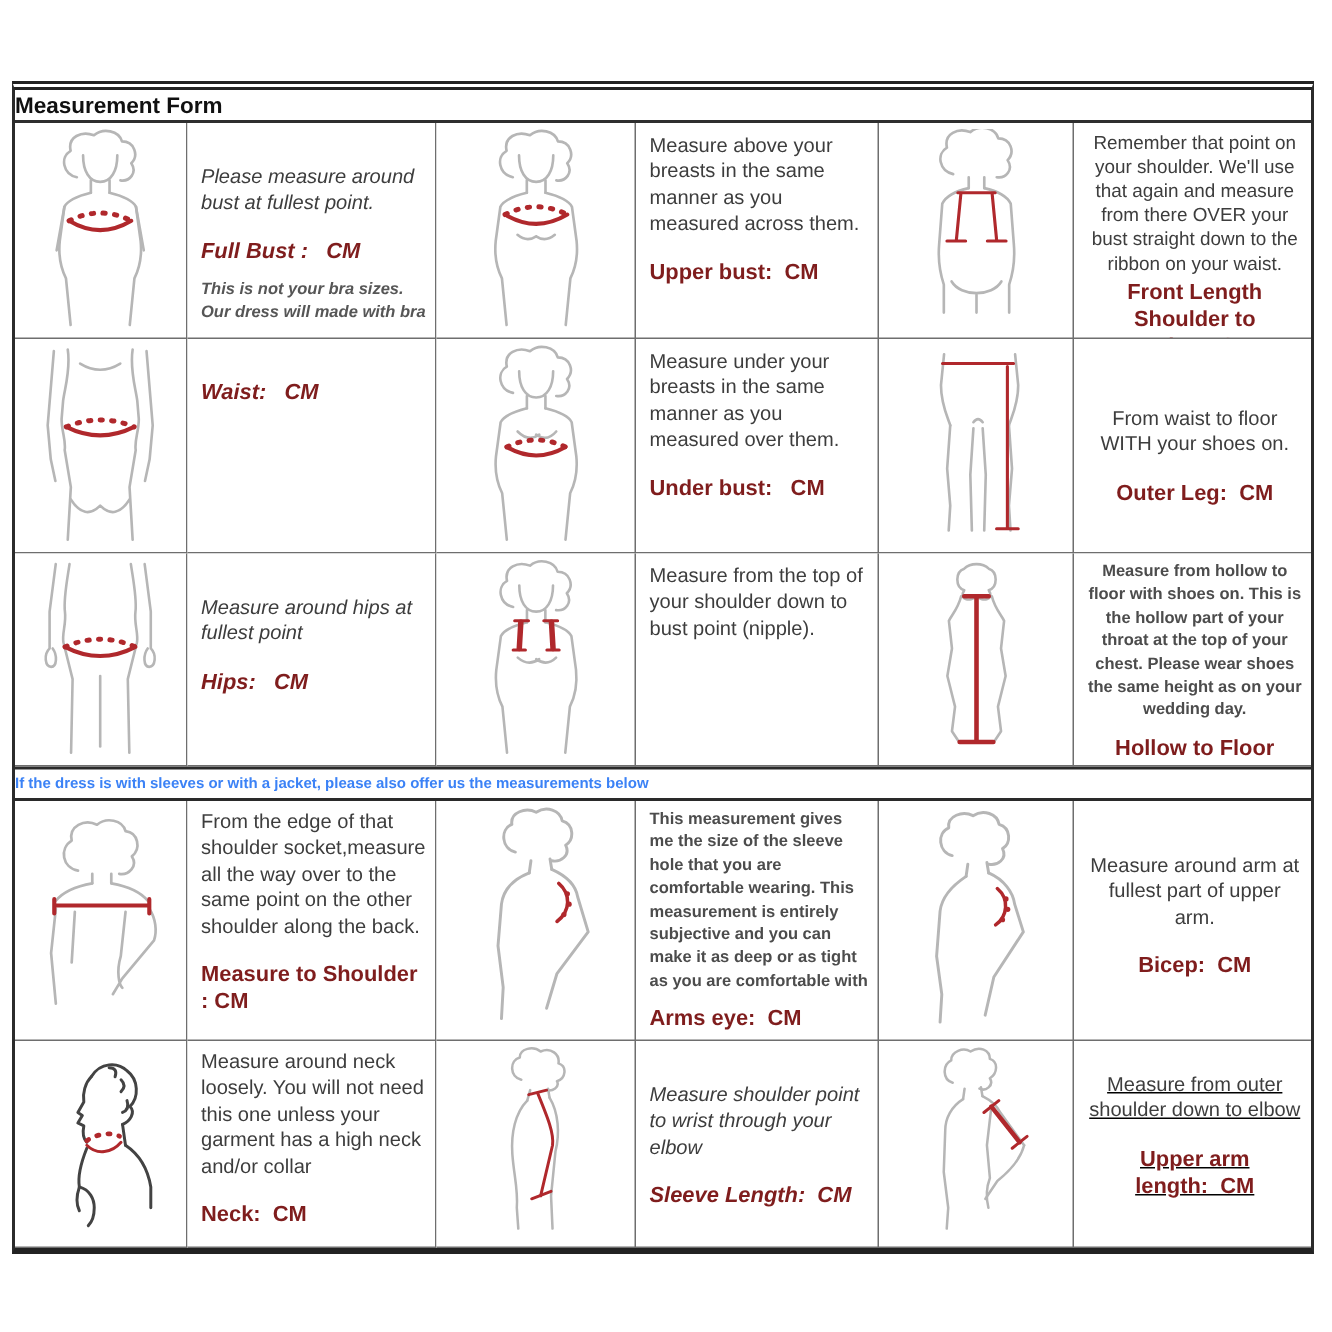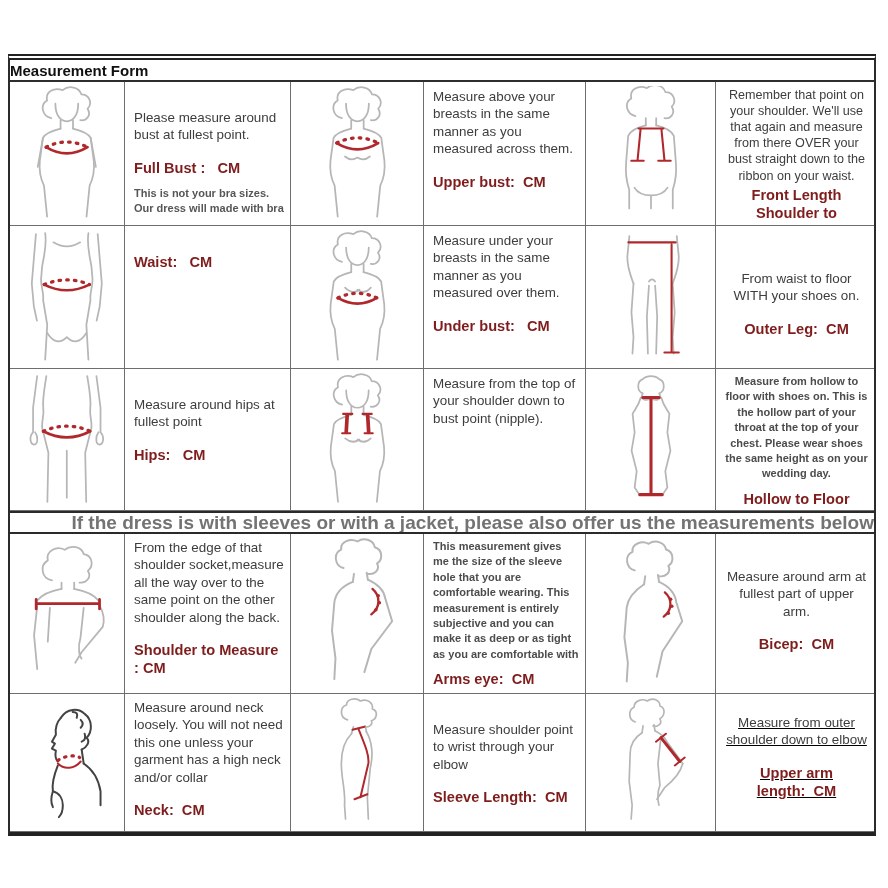--- a/index.html
+++ b/index.html
@@ -12,31 +12,31 @@
     display:grid;
     grid-template-columns:115px 166px 133px 162px 130px 158px;
     grid-template-rows:22px 144px 143px 142px 23px 160px 138px;
     background:#fff;
   }
   .cell{box-sizing:border-box;border-right:1px solid #6e6e6e;border-bottom:1px solid #6e6e6e;overflow:hidden;background:#fff;}
   .lastcol{border-right:none;text-align:center;}
   .header{grid-column:1/-1;border-right:none;border-bottom:2px solid #2e2e2e;
     text-align:left;font-weight:bold;font-size:15px;color:#101010;line-height:21px;}
   .banner{grid-column:1/-1;border-right:none;border-top:2px solid #2a2a2a;border-bottom:2px solid #2a2a2a;
-    text-align:right;font-weight:bold;font-size:19px;color:#737373;line-height:20px;}
+    text-align:left;font-weight:bold;font-size:10px;color:#3b82f6;line-height:20px;}
   .fig{display:flex;align-items:center;justify-content:center;padding:2px;}
   .fig svg{width:96%;height:97%;}
   .text{padding:6px 6px 4px 9px;}
   .desc{font-size:13.4px;color:#3d3d3d;line-height:1.3;margin:0 0 15px 0;}
   .label{font-size:14.6px;font-weight:bold;color:#7f1d1d;line-height:1.25;margin:0;}
   .note{font-size:11px;font-weight:bold;color:#565656;line-height:1.35;margin:9px 0 0 0;white-space:pre-line;}
   .tight .desc{font-size:12.6px;margin-bottom:2px;line-height:1.28;}
   .small .desc{font-size:11px;font-weight:bold;color:#4c4c4c;margin-bottom:8px;line-height:1.4;}
   .pt5{padding-top:5px;}.pt8{padding-top:6px;}.pt20{padding-top:20px;text-decoration:underline;}
-  .pt27{padding-top:27px;}.pt36{padding-top:34px;}.pt45{padding-top:44px;}
+  .pt27{padding-top:27px;font-style:italic;}.pt36{padding-top:34px;}.pt45{padding-top:44px;}
   
   .body{fill:none;stroke:#b6b6b6;stroke-width:1.7;stroke-linecap:round;stroke-linejoin:round;}
   .dark{fill:none;stroke:#434343;stroke-width:2;stroke-linecap:round;stroke-linejoin:round;}
   .red{fill:none;stroke:#b0282c;stroke-width:2.6;stroke-linecap:round;stroke-linejoin:round;}
   .rdots{stroke-dasharray:1.5 6;stroke-width:3.2;}
   .thin{stroke-width:2;}
   .rdot{fill:#b0282c;stroke:none;}
 </style>
 </head>
 <body>
@@ -229,21 +229,21 @@
           <path d="M22 58 L19 86 L22 118 M34 60 L32 92"></path>
           <path d="M81 58 C85 64 86 72 84 78 L64 102 L58 112 M66 60 L63 88 M63 88 C60 98 62 106 64 108"></path>
         </g>
         <g class="red">
           <path d="M21 56 H81 M21 52 V61 M81 52 V61"></path>
         </g>
       </svg>
     </div>
     <div class="cell text pt5">
       <p class="desc">From the edge of that shoulder socket,measure all the way over to the same point on the other shoulder along the back.</p>
-      <p class="label">Shoulder to Measure : CM</p>
+      <p class="label">Measure to Shoulder : CM</p>
     </div>
     <div class="cell fig">
       <svg viewBox="0 0 100 130">
         <g class="body">
           <path d="M38 26 C30 24 29 13 36 10 C35 3 44 0 50 3 C56 -1 64 2 65 8 C72 10 72 19 67 22 C70 28 64 32 59 31"></path>
           <path d="M47 31 L46 38 M58 30 L59 36"></path>
           <path d="M46 38 C36 42 31 48 30 56 L28 80 L31 104 L30 122"></path>
           <path d="M59 36 C68 40 73 46 74 52 L80 72 L62 96 L56 116"></path>
         </g>
         <g class="red thin">

